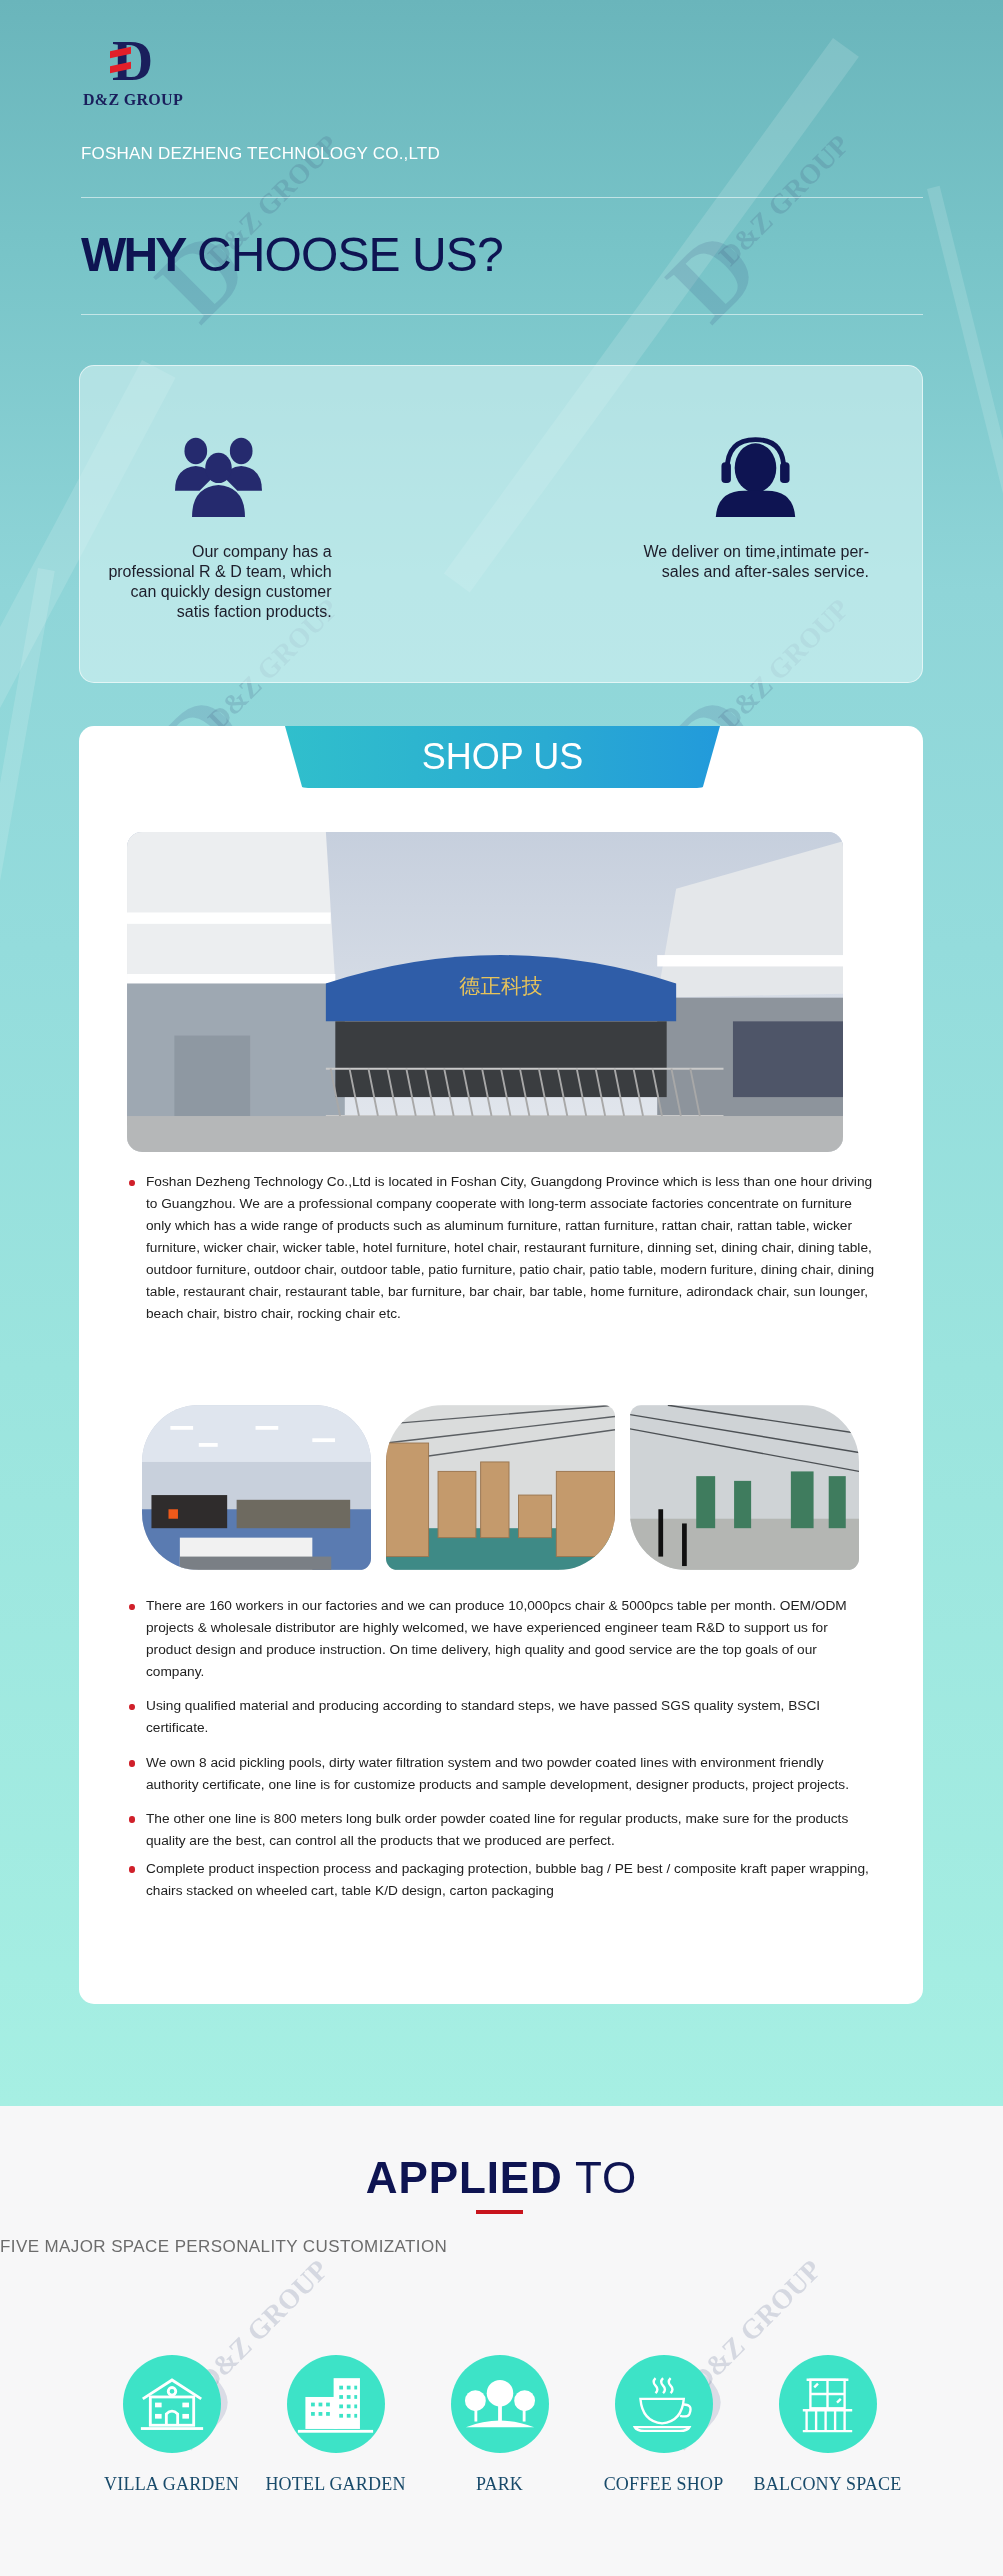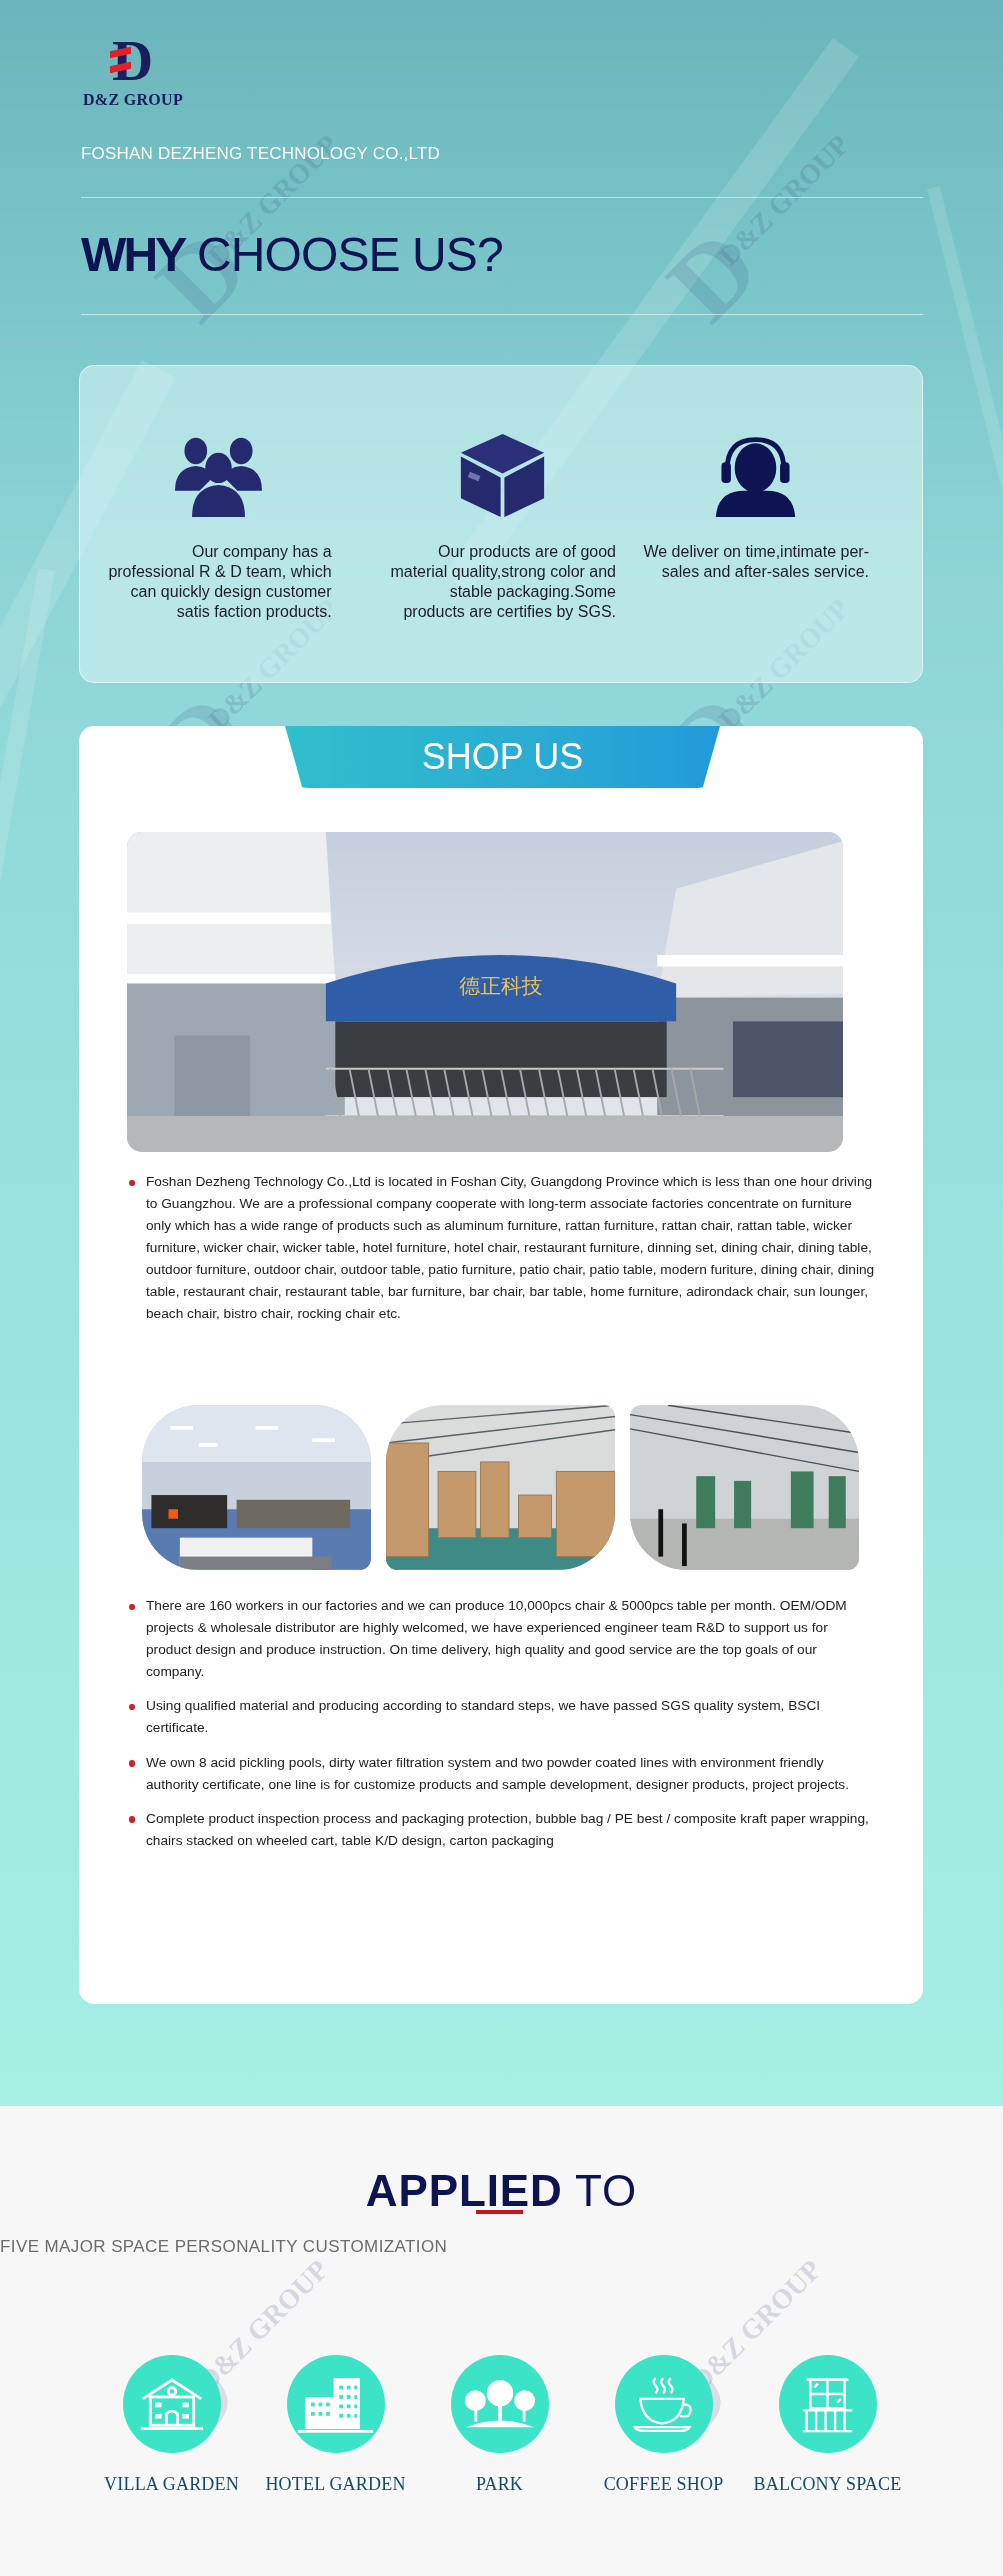--- a/index.html
+++ b/index.html
@@ -181,21 +181,21 @@
       overflow: hidden;
     }
     .applied {
       position: relative;
       width: 1003px; height: 470px;
       background: #f7f7f8;
       overflow: hidden;
     }
     .applied-title {
       position: absolute;
-      left: 0; width: 1003px; top: 60px;
+      left: 0; width: 1003px; top: 47px;
       text-align: center;
       font-size: 44px;
       color: #0e1452;
       letter-spacing: 0.9px;
     }
     .applied-title .bold { font-weight: bold; }
     .applied-title .light { font-weight: 300; }
     .red-rule {
       position: absolute;
       left: 476px; top: 104px;
@@ -275,31 +275,20 @@
             <ellipse cx="26" cy="20" rx="12" ry="14"></ellipse>
             <ellipse cx="74" cy="20" rx="12" ry="14"></ellipse>
             <path d="M4 62 Q4 38 26 36 Q40 37 44 48 L30 62 Z"></path>
             <path d="M96 62 Q96 38 74 36 Q60 37 56 48 L70 62 Z"></path>
             <ellipse cx="50" cy="38" rx="14" ry="16"></ellipse>
             <path d="M22 90 Q22 58 50 56 Q78 58 78 90 Z"></path>
           </g>
         </svg>
       </div>
       <div class="ftext">Our company has a professional R &amp; D team, which can quickly design customer satis faction products.</div>
-    </div>
-    <div class="feature" style="left:309px;">
-      <div class="ficon">
-        <svg width="95" height="87" viewBox="0 0 100 92">
-          <polygon points="50,2 94,22 50,44 6,22" fill="#2a2f78"></polygon>
-          <polygon points="6,26 48,48 48,90 6,70" fill="#252a6e"></polygon>
-          <polygon points="52,48 94,26 94,70 52,90" fill="#252a6e"></polygon>
-          <rect x="14" y="44" width="12" height="6" fill="#6f75b3" transform="rotate(22 20 47)"></rect>
-        </svg>
-      </div>
-      <div class="ftext">Our products are of good material quality,strong color and stable packaging.Some products are certifies by SGS.</div>
     </div>
     <div class="feature" style="left:562px;">
       <div class="ficon">
         <svg width="95" height="87" viewBox="0 0 100 92">
           <path d="M20 40 Q20 8 50 8 Q80 8 80 40" stroke="#0e1452" stroke-width="5" fill="none"></path>
           <rect x="14" y="32" width="10" height="22" rx="4" fill="#0e1452"></rect>
           <rect x="76" y="32" width="10" height="22" rx="4" fill="#0e1452"></rect>
           <ellipse cx="50" cy="38" rx="22" ry="26" fill="#0e1452"></ellipse>
           <path d="M8 90 Q10 62 38 62 L62 62 Q90 62 92 90 Z" fill="#0e1452"></path>
         </svg>
@@ -408,20 +397,21 @@
           <rect x="30" y="110" width="5" height="50" fill="#111"></rect>
           <rect x="55" y="125" width="5" height="45" fill="#111"></rect>
         </svg>
       </div>
     </div>
 
     <div class="bullets" style="top:869px;">
       <p class="bullet">There are 160 workers in our factories and we can produce 10,000pcs chair &amp; 5000pcs table per month. OEM/ODM projects &amp; wholesale distributor are highly welcomed, we have experienced engineer team R&amp;D to support us for product design and produce instruction. On time delivery, high quality and good service are the top goals of our company.</p>
       <p class="bullet">Using qualified material and producing according to standard steps, we have passed SGS quality system, BSCI certificate.</p>
       <p class="bullet">We own 8 acid pickling pools, dirty water filtration system and two powder coated lines with environment friendly authority certificate, one line is for customize products and sample development, designer products, project projects.</p>
+      <p class="bullet" style="margin-bottom:5.7px;">The other one line is 800 meters long bulk order powder coated line for regular products, make sure for the products quality are the best, can control all the products that we produced are perfect.</p>
       <p class="bullet">Complete product inspection process and packaging protection, bubble bag / PE best / composite kraft paper wrapping, chairs stacked on wheeled cart, table K/D design, carton packaging</p>
     </div>
   </div>
 </div>
 
 <div class="applied">
   <div class="watermark" style="left:132px;top:189px;"><span class="wm-d">D</span><span>D&amp;Z GROUP</span></div>
   <div class="watermark" style="left:625px;top:189px;"><span class="wm-d">D</span><span>D&amp;Z GROUP</span></div>
 
   <h2 class="applied-title">

